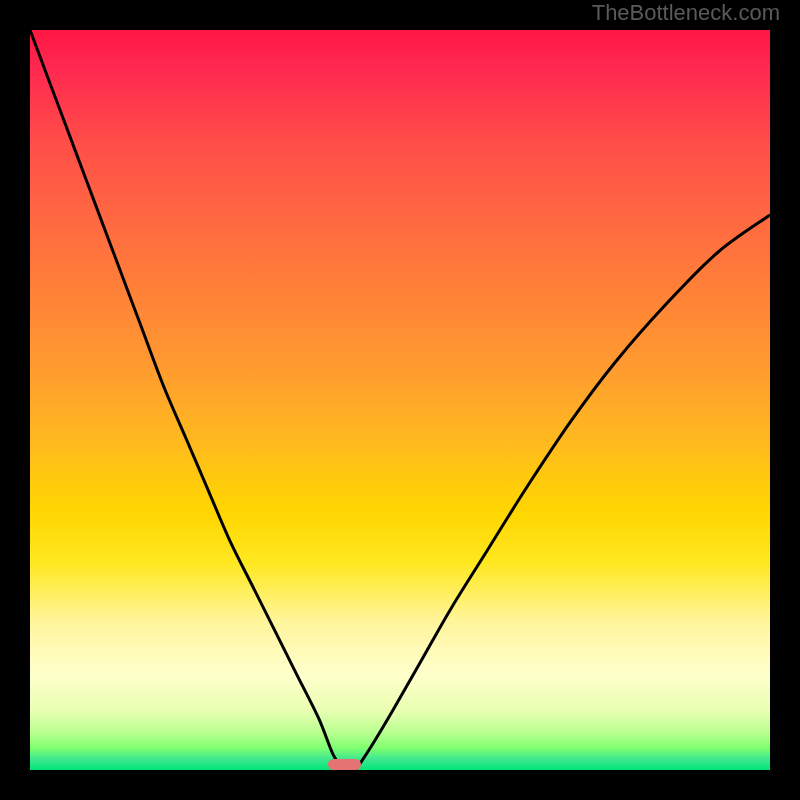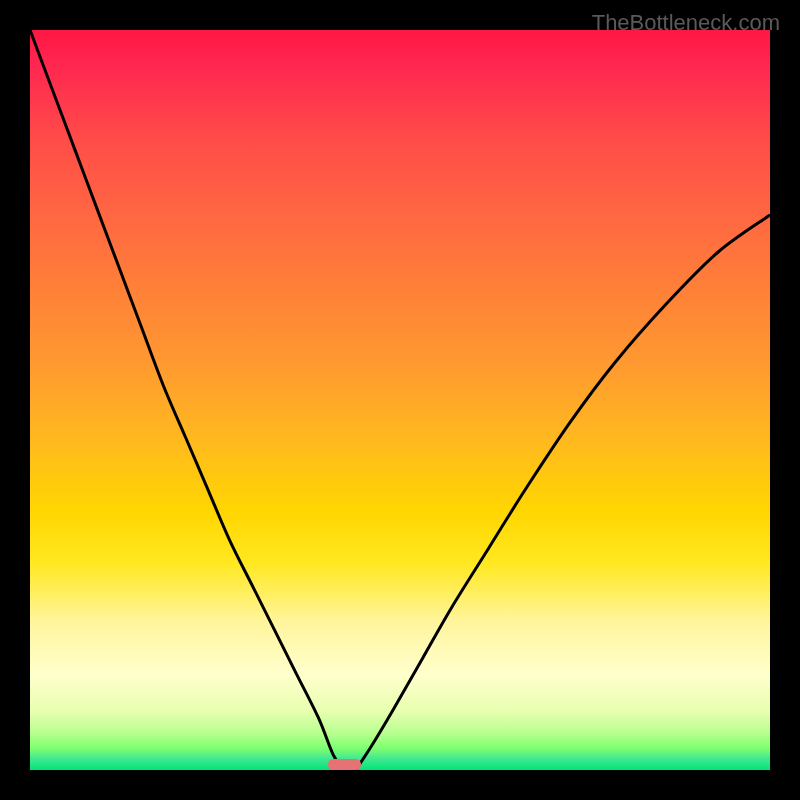--- a/index.html
+++ b/index.html
@@ -9,21 +9,21 @@
     }
     body {
       width: 800px;
       height: 800px;
       background: #000;
       position: relative;
       font-family: Arial, sans-serif;
     }
     .watermark {
       position: absolute;
-      top: 10px;
+      top: 0;
       right: 20px;
       color: #5a5a5a;
       font-size: 22px;
       font-weight: normal;
       z-index: 10;
     }
     .chart-container {
       position: absolute;
       top: 30px;
       left: 30px;

